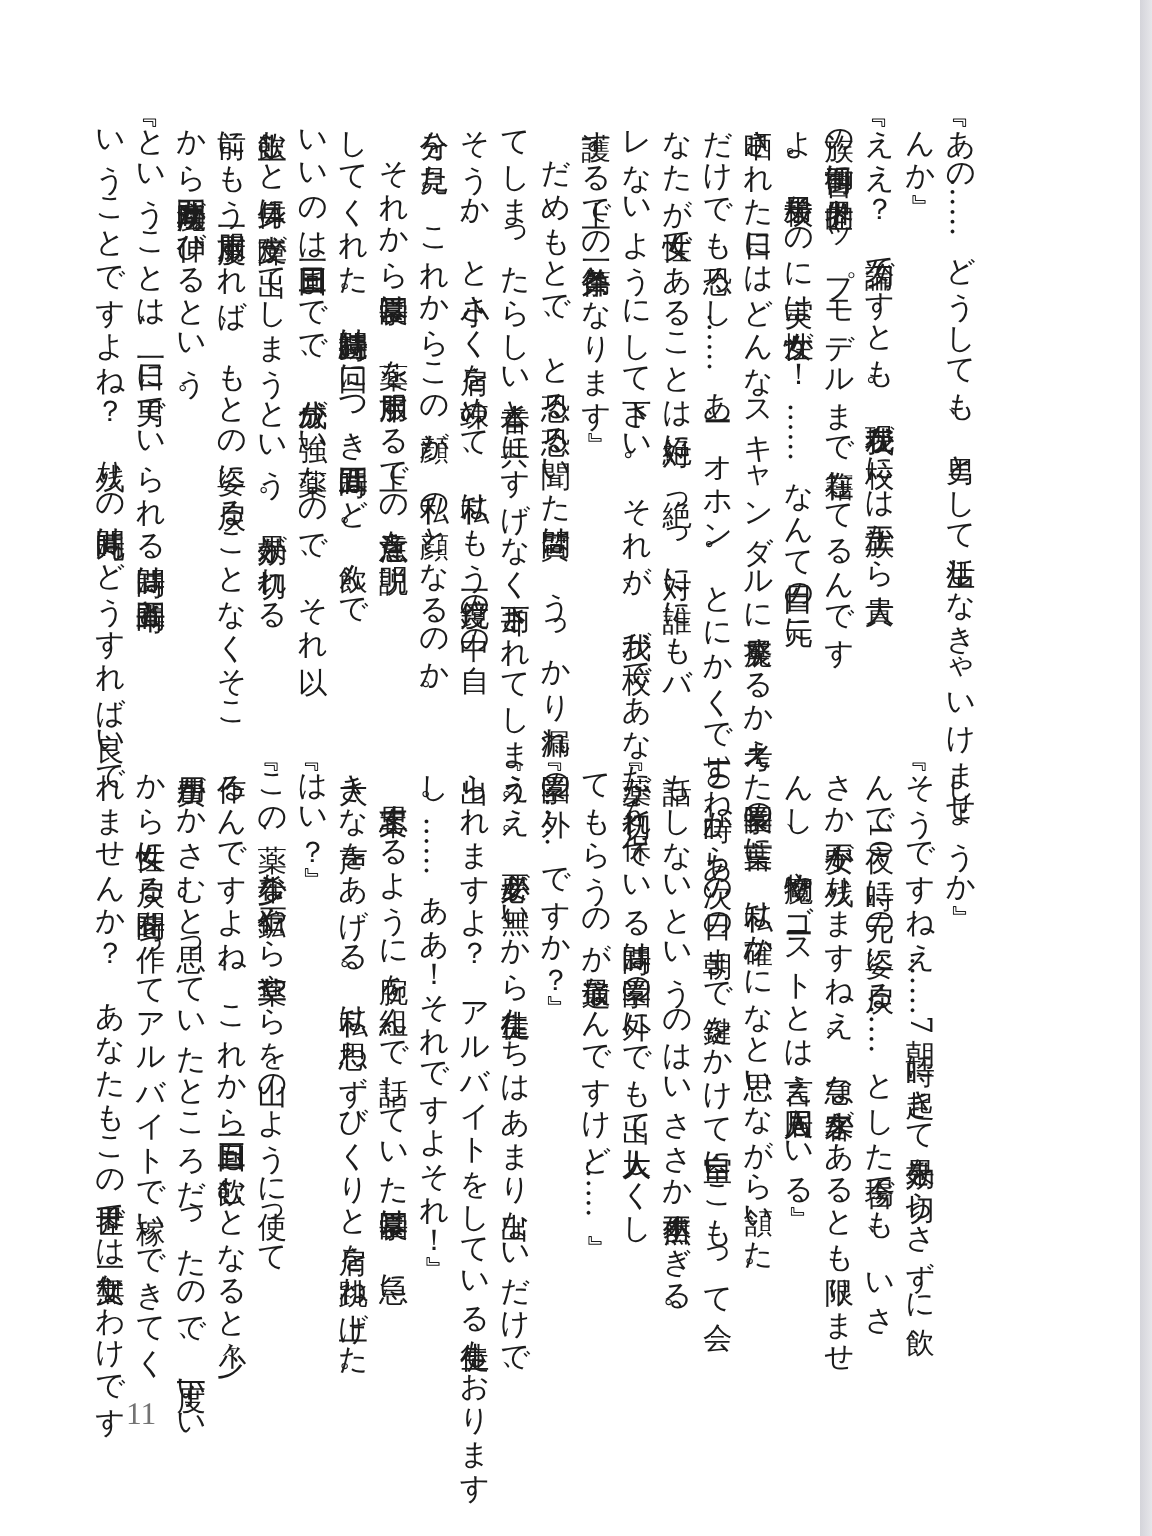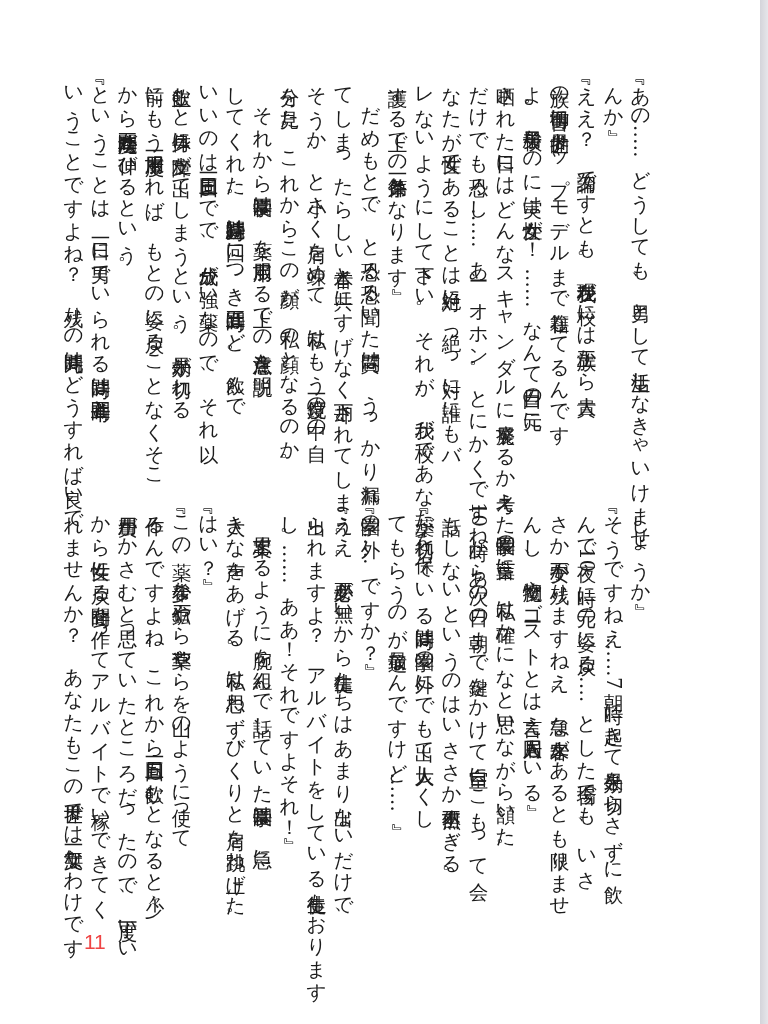--- a/index.html
+++ b/index.html
@@ -24,22 +24,22 @@
     line-height: 27px;
     letter-spacing: 0.15px;
     color: #1c1c1c;
     white-space: pre;
   }
   .tier-top { right: 106px; top: 73px; height: 400px; width: 570px; }
   .tier-bottom { right: 106px; top: 502px; height: 400px; width: 570px; }
   .col { display: block; }
   .page-number {
     position: absolute; left: 84px; top: 930px;
-    font-size: 21px; color: #ef4444;
-    font-family: Liberation Sans, sans-serif;
+    font-size: 21px; color: #737373;
+    font-family: Liberation Serif, serif;
   }
 </style>
 </head>
 <body>
 
 <div class="page">
   <div class="tier tier-top" id="tier-0"><span class="col">『あの……どうしても、男として生活しなきゃいけませ</span><span class="col">んか』</span><span class="col">『ええ？　勿論ですとも。現在我が校には王族から大貴</span><span class="col">族の御曹司に世界的トップモデルまで在籍してるんです</span><span class="col">よ。男子校なのに実は女性が！　……なんて白日の元に</span><span class="col">晒された日にはどんなスキャンダルに発展するか考えた</span><span class="col">だけでも恐ろし……あー、オホン。とにかくですね、あ</span><span class="col">なたが女性であることは絶対に、絶っっ対に誰にもバ</span><span class="col">レないようにして下さい。それが、我が校であなたを保</span><span class="col">護する上での第一条件となります』</span><span class="col">　だめもとで、と恐る恐る聞いた質問は、うっかり漏れ</span><span class="col">てしまったらしい本音と共にすげなく却下されてしまう。</span><span class="col">そうか、と小さく肩を竦めて、私はもう一度鏡の中の自</span><span class="col">分を見た。これからこの顔が、私の顔となるのか。</span><span class="col">　それから学園長は、薬を服用する上での注意点を説明</span><span class="col">してくれた。持続時間は一回につき五時間ほど。飲んで</span><span class="col">いいのは一日三回までで、成分が強い薬なので、それ以</span><span class="col">上飲むと身体に支障が出てしまうという。効果が切れる</span><span class="col">前にもう一度服用すれば、もとの姿に戻ることなくそこ</span><span class="col">から五時間魔法が伸びるという。</span><span class="col">『ということは、一日に男でいられる時間は十五時間と</span><span class="col">いうことですよね？　残りの九時間はどうすれば良いで</span></div>
   <div class="tier tier-bottom" id="tier-1"><span class="col">しょうか』</span><span class="col">『そうですねえ……朝7時に起きて効果を切らさずに飲</span><span class="col">んで夜10時に元の姿に戻る……とした場合でも、いさ</span><span class="col">さか不安が残りますねえ。急な来客があるとも限りませ</span><span class="col">んし、魔物やゴーストとは言え同居人もいる』</span><span class="col">　学園長の言葉に、私は確かになと思いながら頷いた。</span><span class="col">10時から次の日の朝まで鍵をかけて自室にこもって会</span><span class="col">話もしないというのはいささか不自然すぎる。</span><span class="col">『薬が切れている時間は学園の外にでも出て大人しくし</span><span class="col">てもらうのが最適なんですけど……』</span><span class="col">『学園の外……ですか？』</span><span class="col">『ええ。必要が無いから生徒たちはあまり出ないだけで、</span><span class="col">出られますよ？　アルバイトをしている生徒もおります</span><span class="col">し。……ああ！それですよそれ！』</span><span class="col">　思案するように腕を組んで話していた学園長は、急に</span><span class="col">大きな声をあげる。私は思わずびくりと肩を跳ね上げた。</span><span class="col">『はい？』</span><span class="col">『この薬、希少な鉱石やら薬草やらを山のように使って</span><span class="col">作るんですよね。これから一日三回も飲むとなると少々</span><span class="col">費用がかさむと思っていたところだったので、丁度いい</span><span class="col">から女性に戻る時間を作ってアルバイトで稼いできてく</span><span class="col">れませんか？　あなたもこの世界では無一文なわけです</span></div>
   <div class="page-number">11</div>
 </div>

